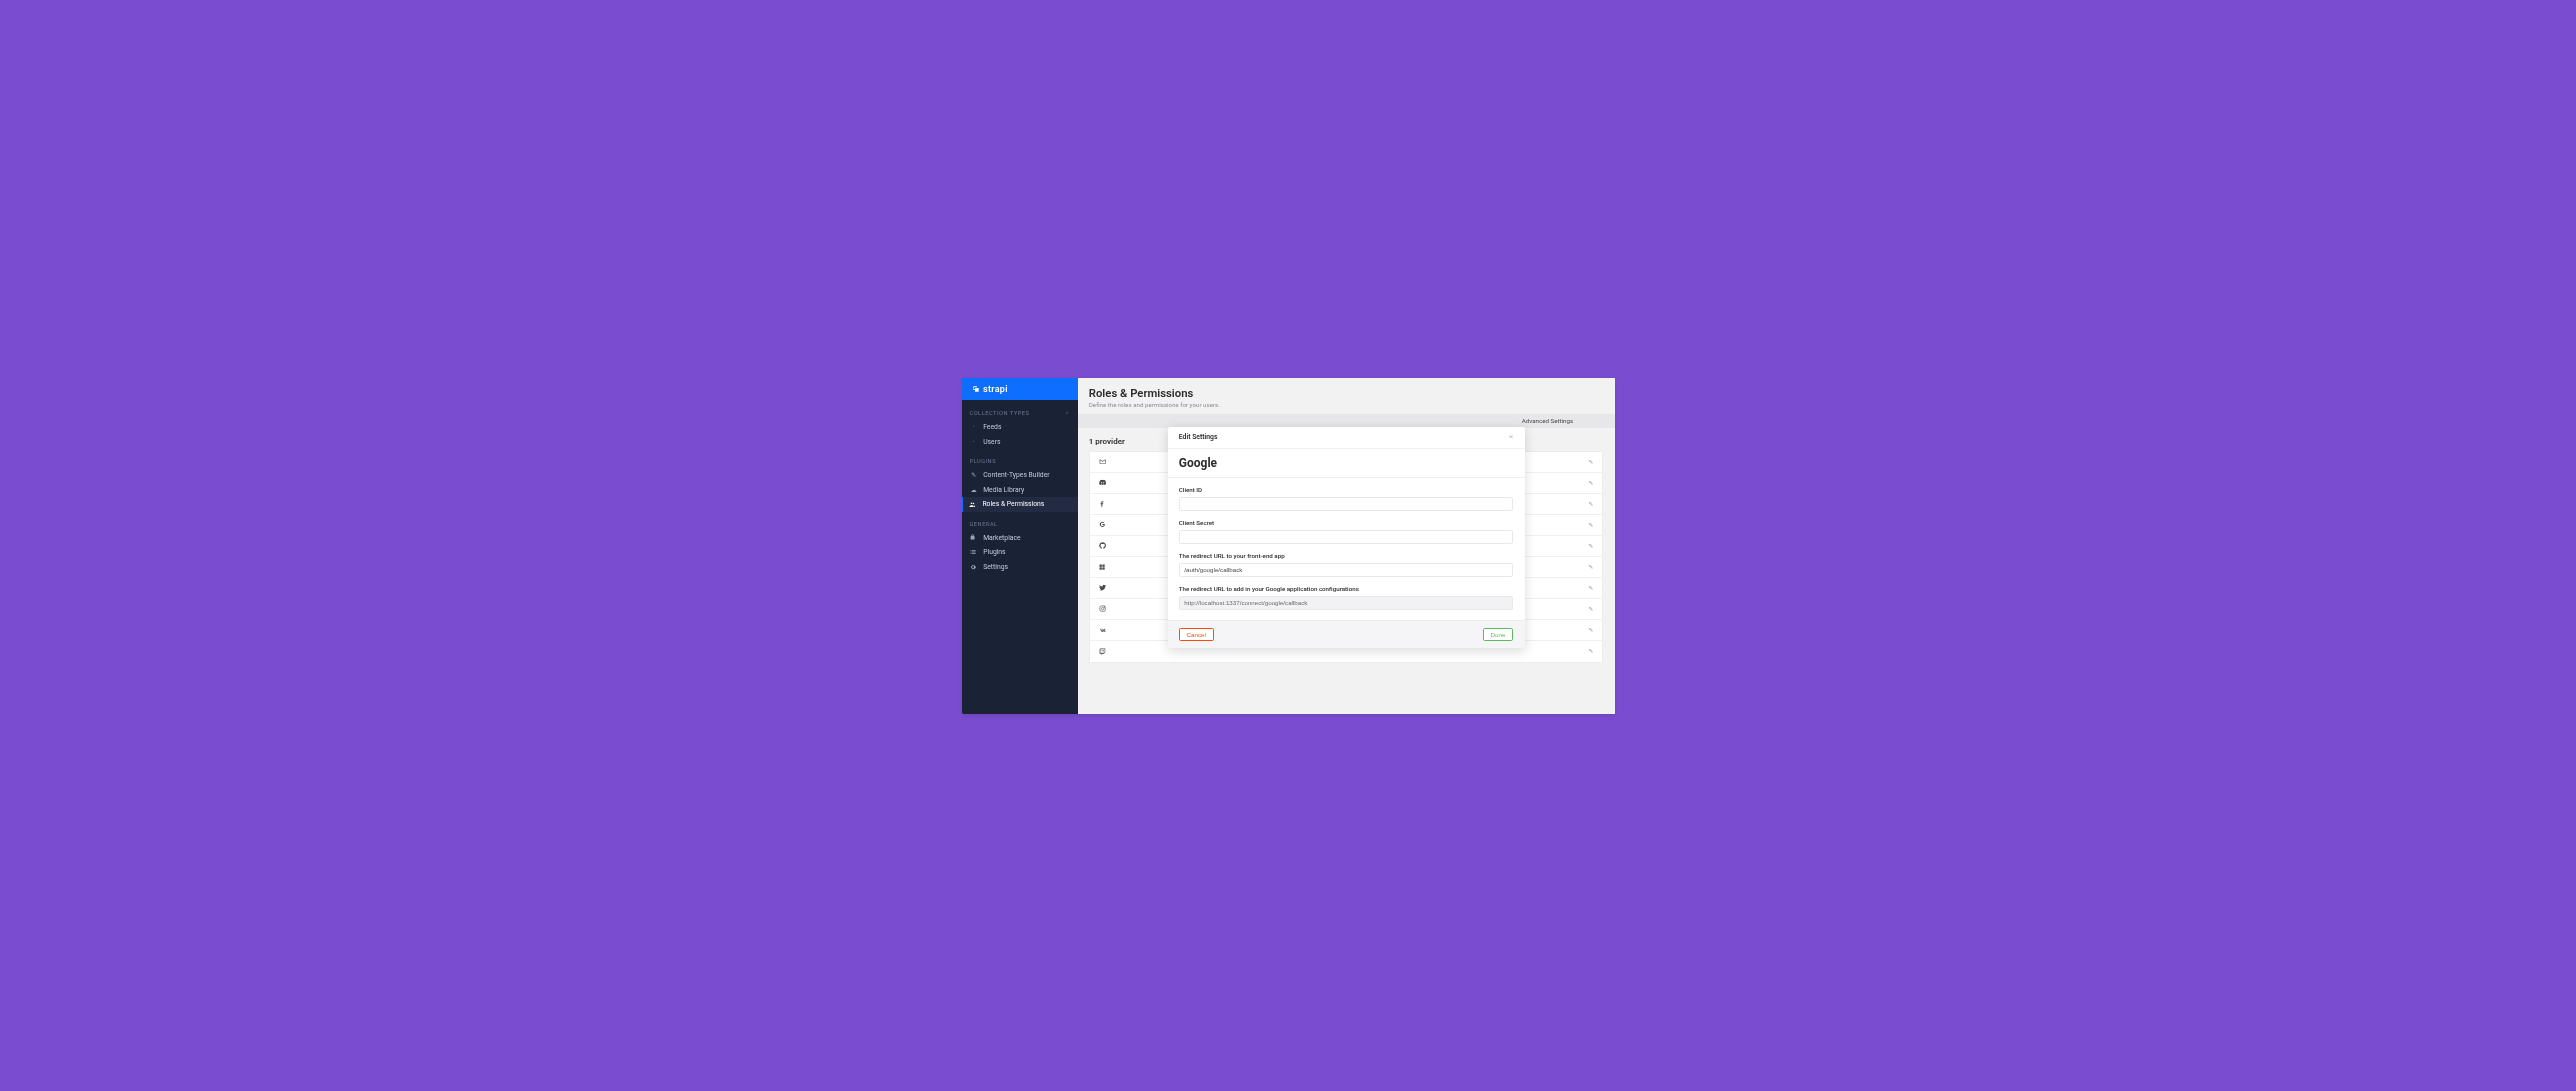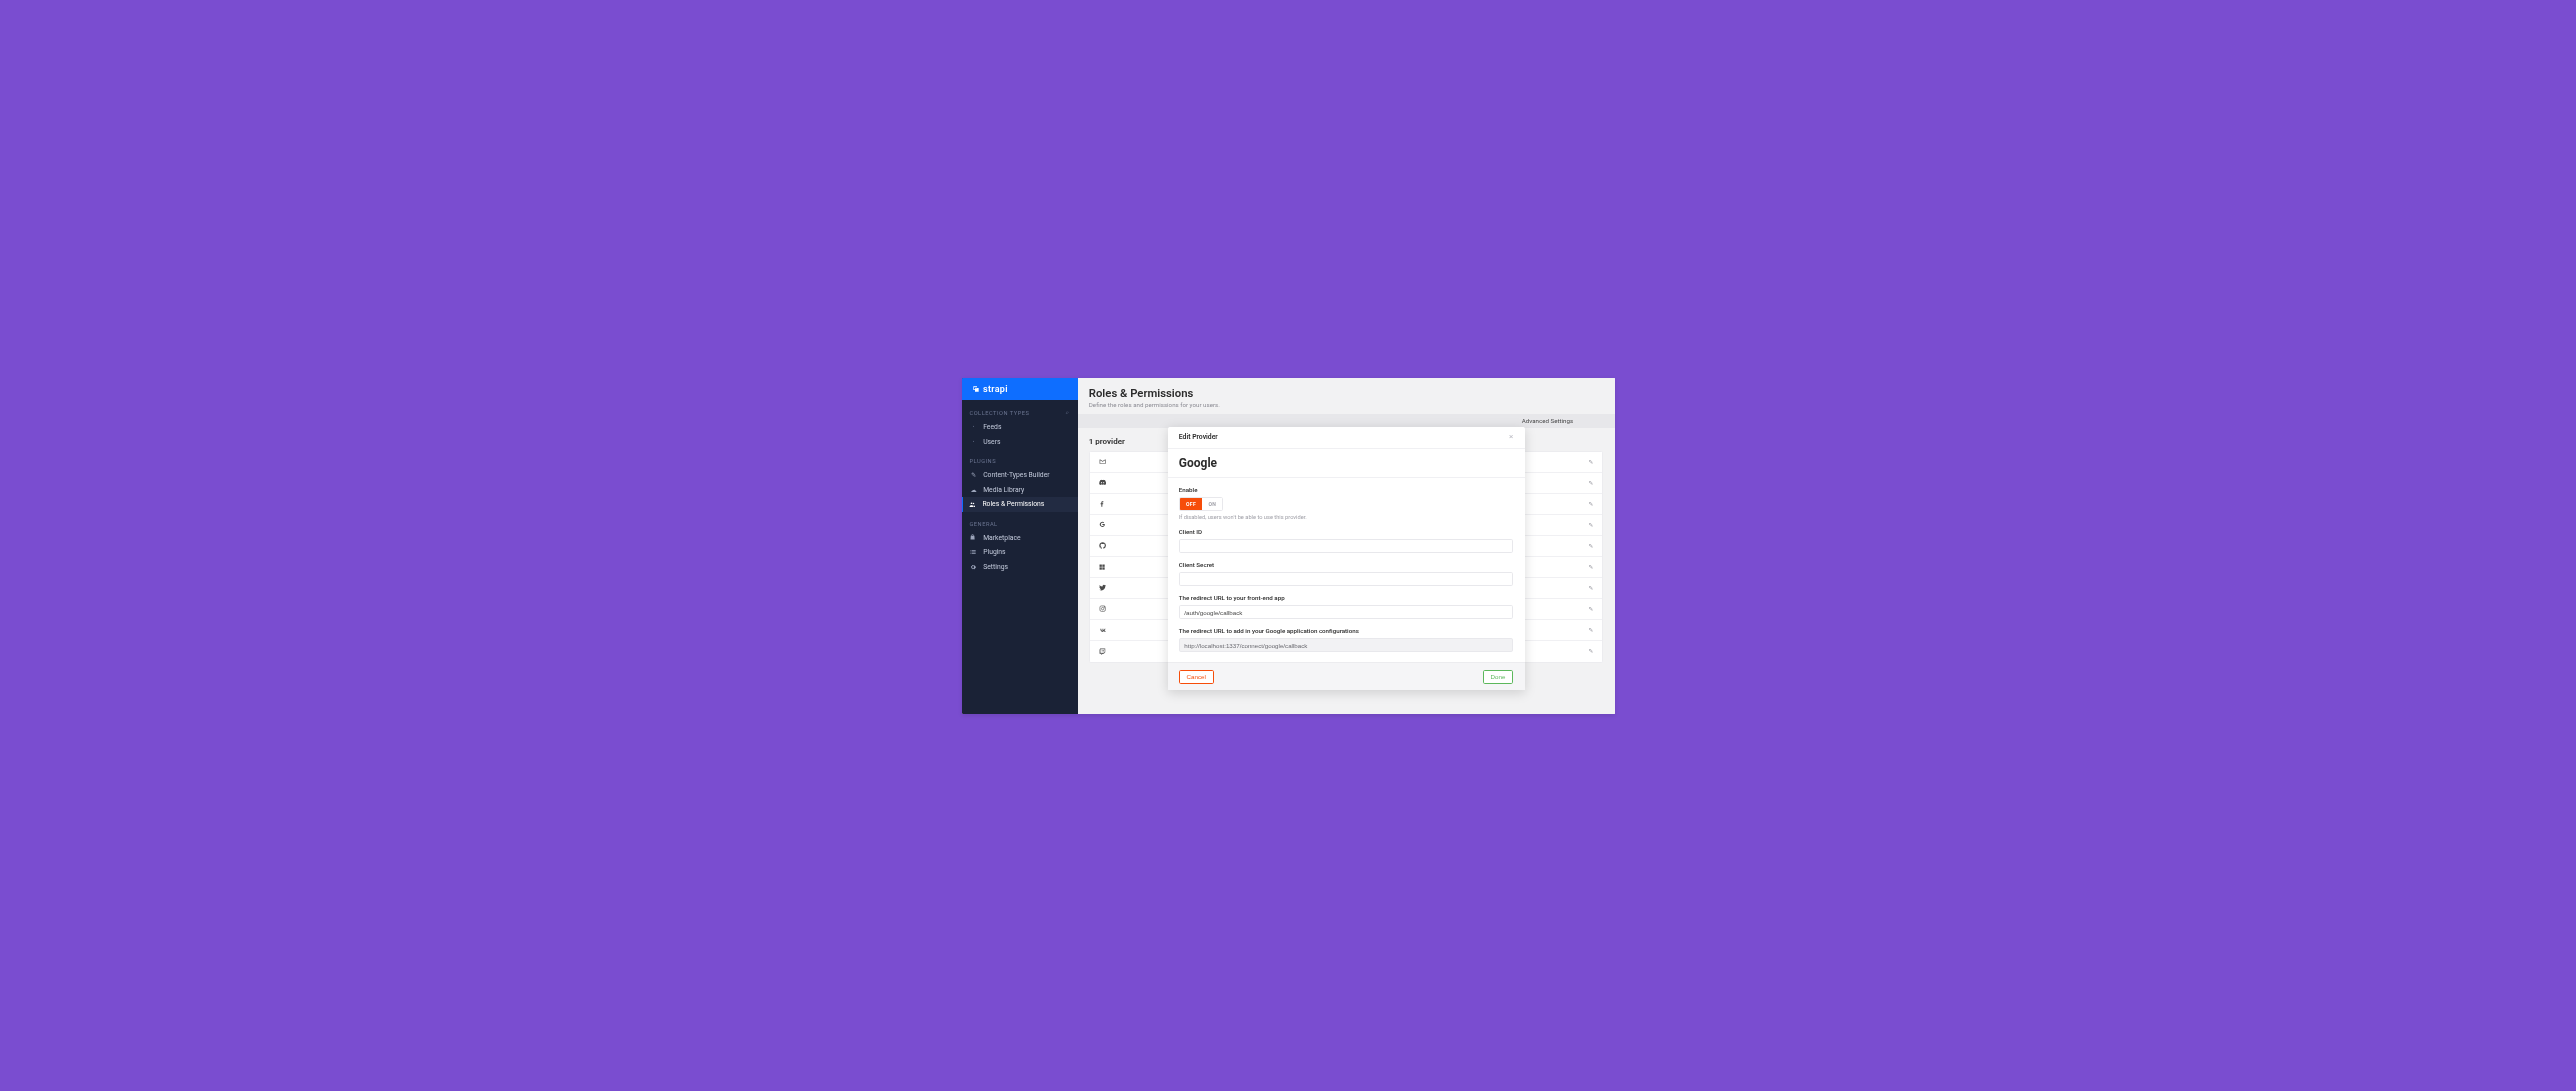--- a/index.html
+++ b/index.html
@@ -237,34 +237,26 @@
               </svg>
             </span>
           <span class="provider-action">✎</span>
         </div>
       </div>
     </div>
 
     <div class="modal-overlay">
       <div class="modal">
         <div class="modal-header">
-          <span class="modal-header-title">Edit Provider</span>
+          <span class="modal-header-title">Edit Settings</span>
           <span class="modal-close">×</span>
         </div>
         <div class="modal-subheader">Google</div>
         <div class="modal-body">
 
-          <div class="form-group">
-            <label class="form-label">Enable</label>
-            <div class="toggle">
-              <div class="toggle-option active-off">OFF</div>
-              <div class="toggle-option">ON</div>
-            </div>
-            <div class="form-help">If disabled, users won't be able to use this provider.</div>
-          </div>
 
           <div class="form-group">
             <label class="form-label">Client ID</label>
             <input class="form-input" type="text" value="" style="">
           </div>
 
           <div class="form-group">
             <label class="form-label">Client Secret</label>
             <input class="form-input" type="text" value="" style="">
           </div>

